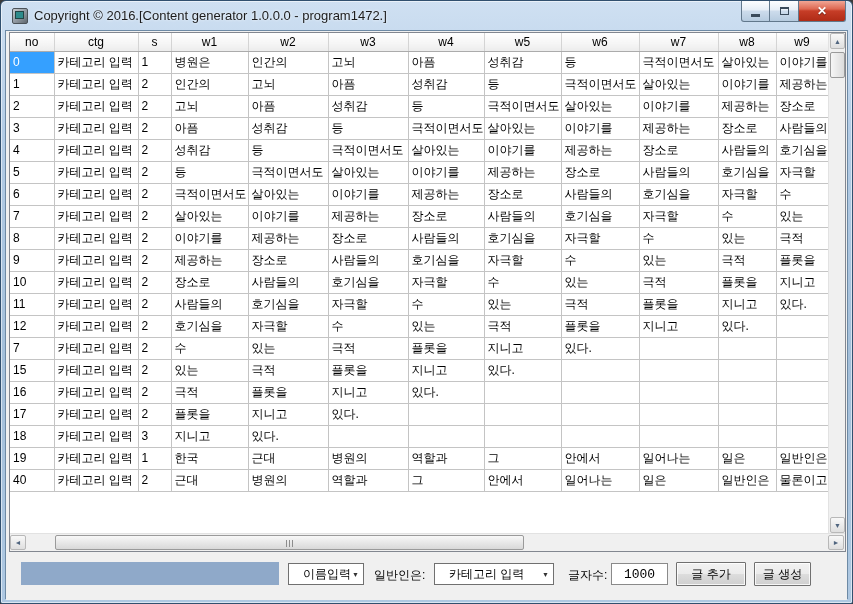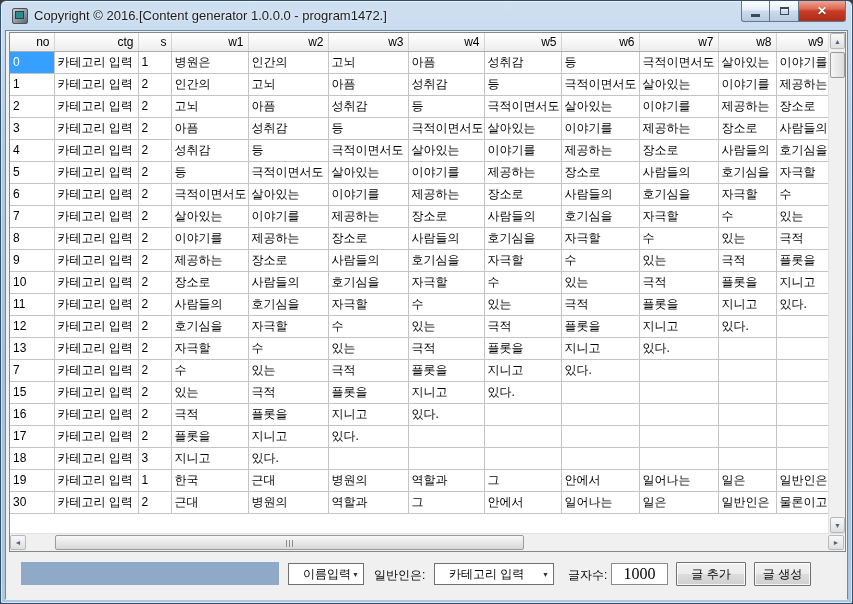--- a/index.html
+++ b/index.html
@@ -39,21 +39,21 @@
   .glyph-max { display:block; width:9px; height:8px; border:1px solid #3a4a5a; border-top-width:2px; background:transparent; }
 
   
   .grid { position:absolute; left:8px; top:31px; width:837px; height:520px;
     background:#fff; border:1px solid #828790; }
   .grid-scroll { position:absolute; left:0; top:0; right:17px; bottom:18px; overflow:hidden; }
   table { border-collapse:collapse; table-layout:fixed; width:818px; font-size:12px; }
   col.c0{width:44px} col.c1{width:84px} col.c2{width:33px} col.c3{width:77px}
   col.c4{width:80px} col.c5{width:80px} col.c6{width:76px} col.c7{width:77px}
   col.c8{width:78px} col.c9{width:79px} col.c10{width:58px} col.c11{width:52px}
-  th { height:18px; font-weight:normal; text-align:right; padding:0 4px;
+  th { height:18px; font-weight:normal; text-align:center; padding:0 4px;
     background:linear-gradient(180deg,#ffffff 0%,#f5f5f5 60%,#ececec 100%);
     border-right:1px solid #d4d4d4; border-bottom:1px solid #ababab;
     color:#000; white-space:nowrap; overflow:hidden; }
   td { height:22px; padding:0 3px; border-right:1px solid #c4c4c4; border-bottom:1px solid #c4c4c4;
     color:#000; white-space:nowrap; overflow:hidden; background:#fff; }
   td.selected { background:#35a0ff; color:#fff; }
 
   
   .vscroll { position:absolute; top:0; right:0; width:17px; bottom:18px;
     background:#f0f0f0; border-left:1px solid #e2e2e2; }
@@ -81,22 +81,22 @@
   .progress { position:absolute; left:15px; top:9px; width:258px; height:23px; background:#8fa9c9; }
   .combo { position:absolute; top:10px; height:22px; background:#fff; border:1px solid #707070;
     font-size:12px; color:#000; display:flex; align-items:center; padding-left:14px; }
   .combo .arrow { position:absolute; right:4px; top:7px; font-size:7px; color:#333; }
   .combo.name { left:282px; width:76px; }
   .combo.category { left:428px; width:120px; }
   .flabel { position:absolute; top:14px; font-size:12px; color:#000; white-space:nowrap; }
   .flabel.cat { left:368px; }
   .flabel.count { left:562px; }
   .count-input { position:absolute; left:605px; top:10px; width:57px; height:22px;
-    border:1px solid #8a8a8a; background:#fff; font-size:16px; text-align:center;
-    font-family:Liberation Serif, serif; }
+    border:1px solid #8a8a8a; background:#fff; font-size:13px; text-align:center;
+    font-family:Liberation Mono, monospace; }
   .fbtn { position:absolute; top:9px; height:24px; border:1px solid #707070; border-radius:1px;
     background:linear-gradient(180deg,#f2f2f2 0%,#ebebeb 50%,#dddddd 50%,#cfcfcf 100%);
     font-size:12px; color:#000; display:flex; align-items:center; justify-content:center;
     box-shadow:inset 0 0 0 1px rgba(255,255,255,.8); }
   .fbtn.add { left:670px; width:70px; }
   .fbtn.gen { left:748px; width:57px; }
 </style>
 </head>
 <body>
 
@@ -330,34 +330,20 @@
               <td>자극할</td>
               <td>수</td>
               <td>있는</td>
               <td>극적</td>
               <td>플롯을</td>
               <td>지니고</td>
               <td>있다.</td>
               <td></td>
             </tr>
             <tr>
-              <td>13</td>
-              <td>카테고리 입력</td>
-              <td>2</td>
-              <td>자극할</td>
-              <td>수</td>
-              <td>있는</td>
-              <td>극적</td>
-              <td>플롯을</td>
-              <td>지니고</td>
-              <td>있다.</td>
-              <td></td>
-              <td></td>
-            </tr>
-            <tr>
               <td>7</td>
               <td>카테고리 입력</td>
               <td>2</td>
               <td>수</td>
               <td>있는</td>
               <td>극적</td>
               <td>플롯을</td>
               <td>지니고</td>
               <td>있다.</td>
               <td></td>
@@ -428,21 +414,21 @@
               <td>근대</td>
               <td>병원의</td>
               <td>역할과</td>
               <td>그</td>
               <td>안에서</td>
               <td>일어나는</td>
               <td>일은</td>
               <td>일반인은</td>
             </tr>
             <tr>
-              <td>30</td>
+              <td>40</td>
               <td>카테고리 입력</td>
               <td>2</td>
               <td>근대</td>
               <td>병원의</td>
               <td>역할과</td>
               <td>그</td>
               <td>안에서</td>
               <td>일어나는</td>
               <td>일은</td>
               <td>일반인은</td>

